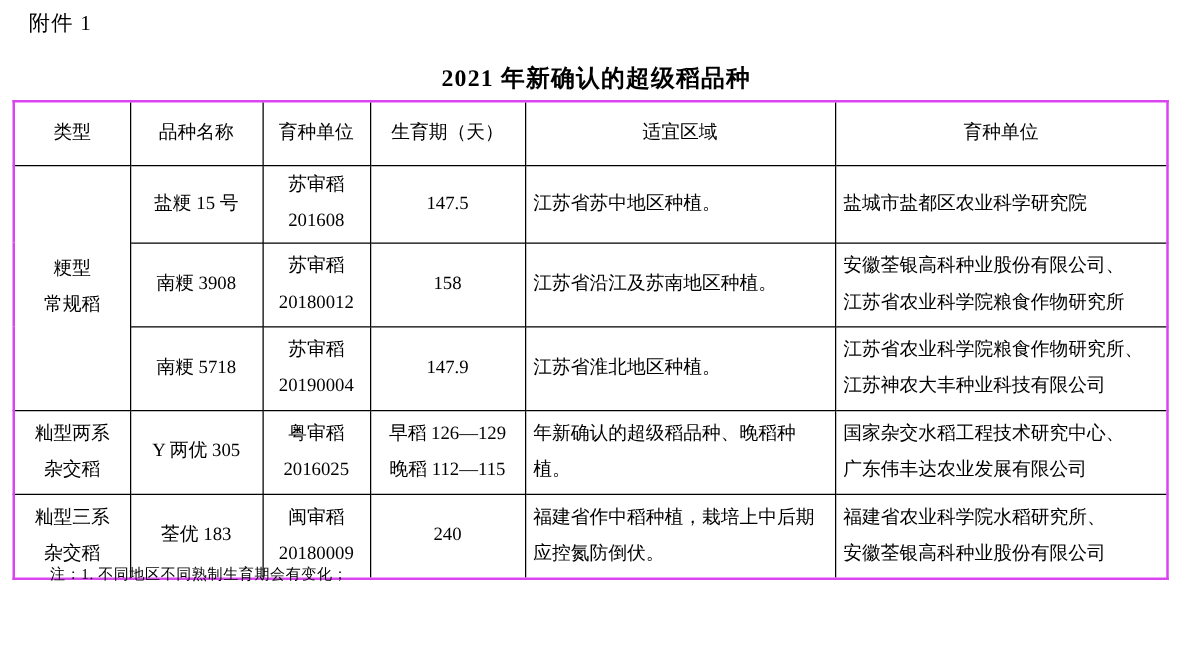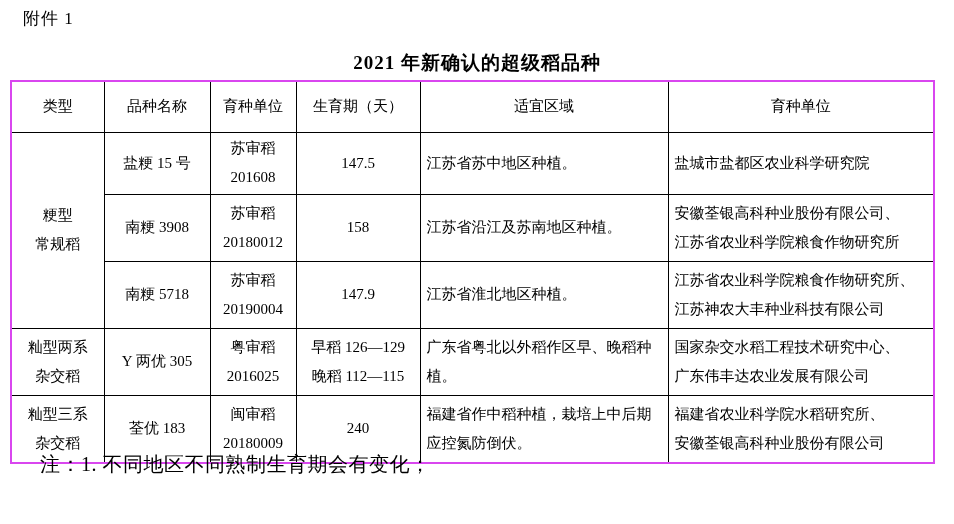--- a/index.html
+++ b/index.html
@@ -51,21 +51,21 @@
     padding: 4px 6px;
   }
   tr.hrow  { height: 51px; }
   tr.row1  { height: 62px; }
   tr.row2  { height: 60px; }
   tr.row3  { height: 60px; }
   tr.row4  { height: 64px; }
   tr.row5  { height: 63px; margin-top: 12px; }
   .note {
     position: absolute;
-    font-size: 20px;
+    font-size: 12px;
     letter-spacing: 0.5px;
     white-space: nowrap;
   }
   .note-1 { left: 40px; top: 451px; }
   .note-2 { left: 68px; top: 496px; }
 </style>
 </head>
 <body>
 
 <div class="page">
@@ -152,21 +152,21 @@
         <td>Y 两优 305</td>
         <td>
           <div>粤审稻</div>
           <div>2016025</div>
         </td>
         <td>
           <div>早稻 126—129</div>
           <div>晚稻 112—115</div>
         </td>
         <td class="lcell">
-          <div>广东省粤北以外稻作区早、晚稻种</div>
+          <div>年新确认的超级稻品种、晚稻种</div>
           <div>植。</div>
         </td>
         <td class="lcell">
           <div>国家杂交水稻工程技术研究中心、</div>
           <div>广东伟丰达农业发展有限公司</div>
         </td>
       </tr>
 
       <tr class="row5">
         <td>

